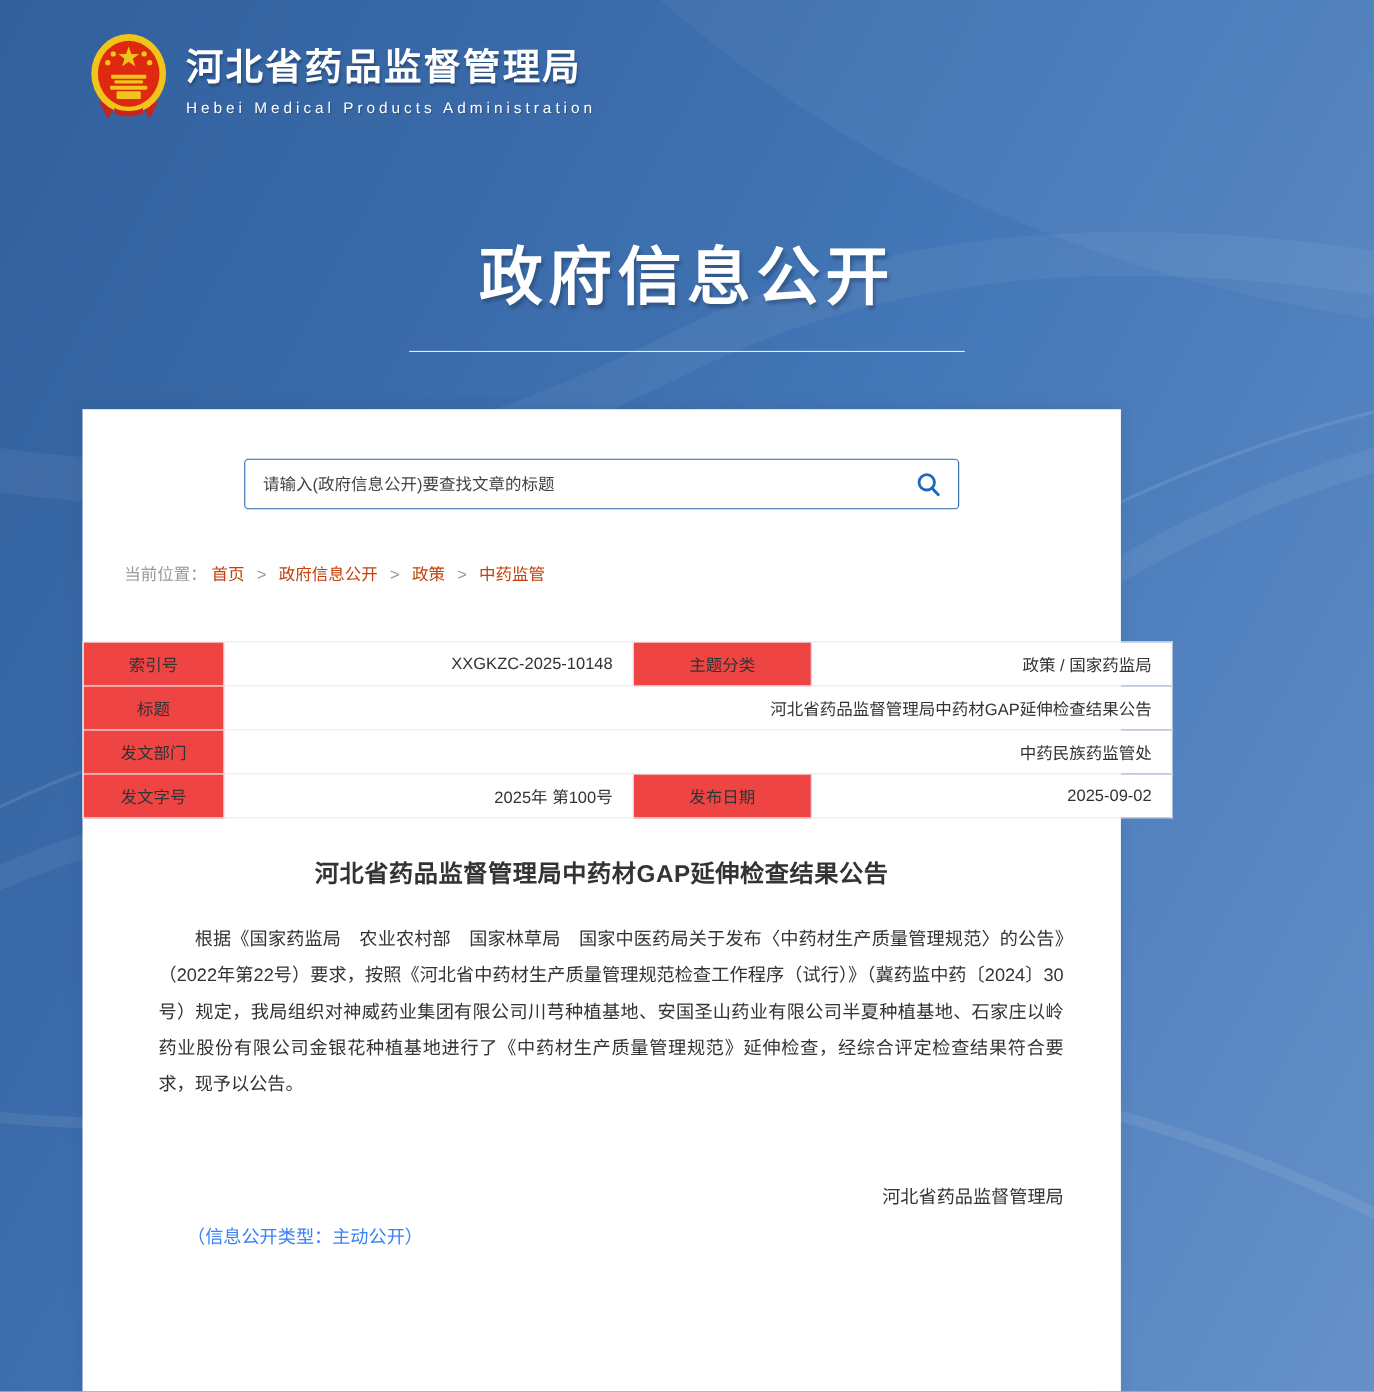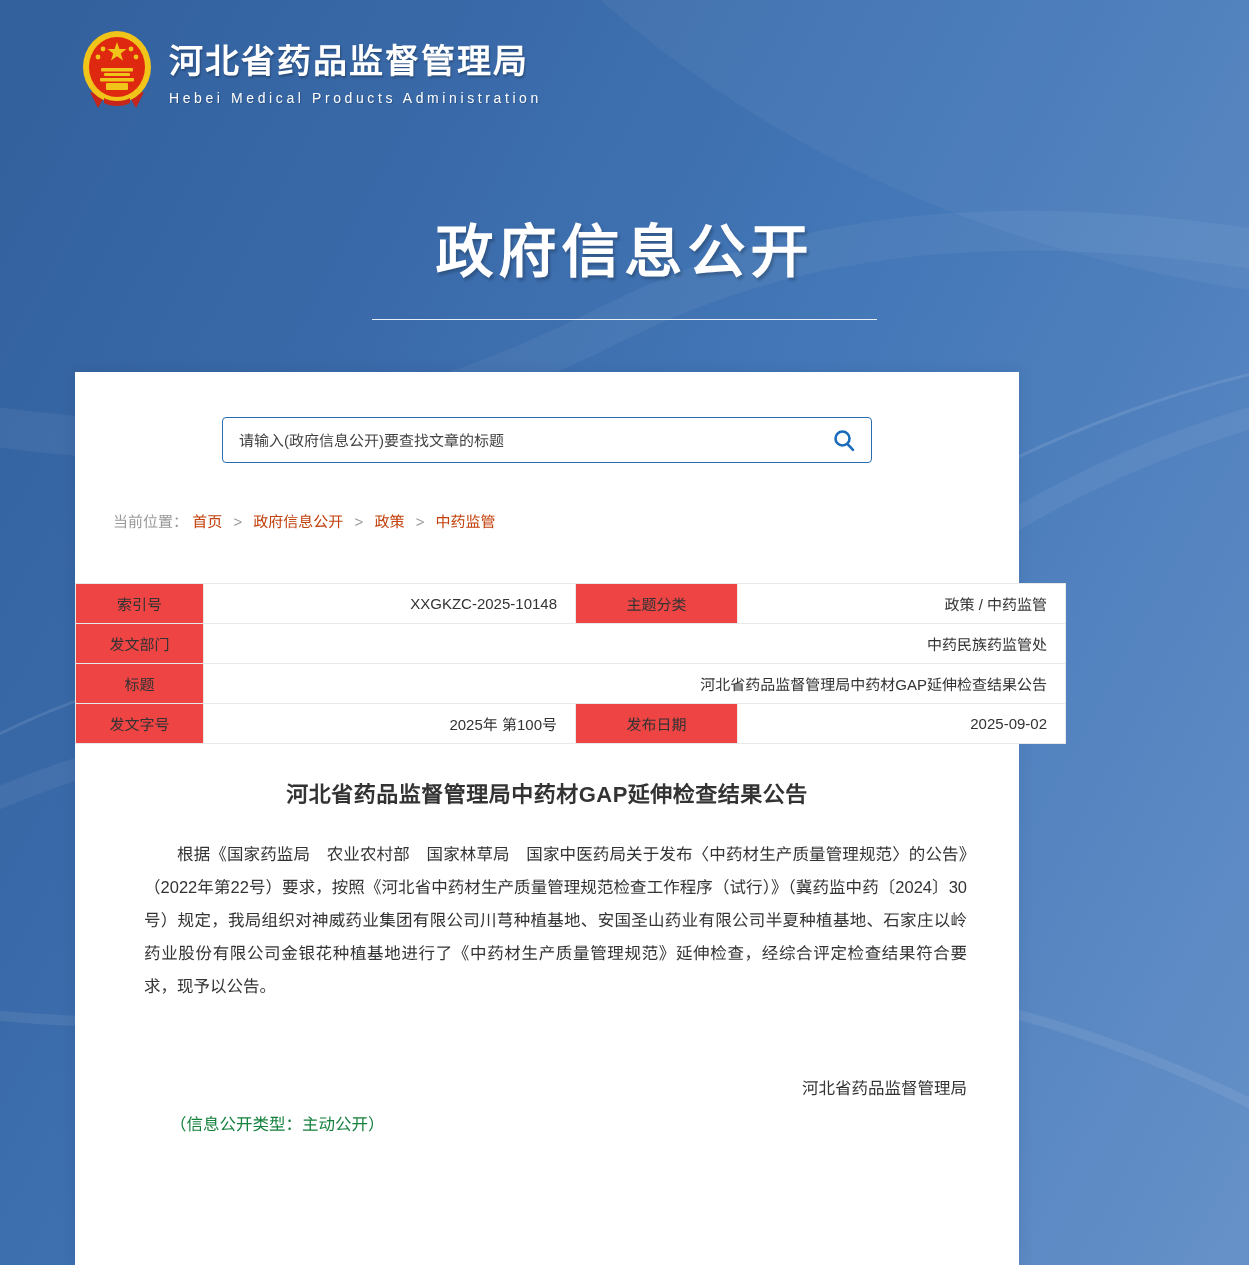--- a/index.html
+++ b/index.html
@@ -91,21 +91,21 @@
   .attachment-row {
     margin: 6px 52px 0 69px; text-indent: 2em;
     font-size: 16.5px; line-height: 33px; color: #333;
   }
   .attachment-link {
     color: #2a62c9; text-decoration: none; font-size: 15px;
   }
   .excel-icon { display: inline-block; vertical-align: -3px; margin: 0 4px 0 3px; }
   .signature { margin-top: 72px; padding-right: 52px; text-align: right; font-size: 16.5px; color: #333; }
   .sig-date { margin-top: 14px; padding-right: 15px; }
-  .disclosure { margin: 12px 0 0 95px; font-size: 16.5px; color: #15803d; }
+  .disclosure { margin: 12px 0 0 95px; font-size: 16.5px; color: #3b82f6; }
 </style>
 </head>
 <body>
 
 <div class="page-bg">
   <svg viewBox="0 0 1249 1265" preserveAspectRatio="none">
     <path d="M-50,760 C300,560 600,700 900,520 C1050,430 1200,380 1320,360" fill="none" stroke="#ffffff" stroke-opacity="0.10" stroke-width="3"></path>
     <path d="M-50,820 C320,640 650,760 950,560 C1100,460 1230,420 1320,400" fill="none" stroke="#ffffff" stroke-opacity="0.06" stroke-width="22"></path>
     <path d="M-50,1010 C300,1060 700,930 1000,1010 C1120,1040 1230,1090 1320,1140" fill="none" stroke="#ffffff" stroke-opacity="0.08" stroke-width="10"></path>
     <path d="M600,0 C760,140 980,260 1320,300 L1320,0 Z" fill="#ffffff" fill-opacity="0.045"></path>
@@ -171,29 +171,29 @@
         <col style="width:128px">
         <col style="width:372px">
         <col style="width:162px">
         <col style="width:328px">
       </colgroup>
     <tbody>
       <tr>
         <th>索引号</th>
         <td>XXGKZC-2025-10148</td>
         <th>主题分类</th>
-        <td>政策 / 中药监管</td>
+        <td>政策 / 国家药监局</td>
+      </tr>
+      <tr>
+        <th>标题</th>
+        <td colspan="3">河北省药品监督管理局中药材GAP延伸检查结果公告</td>
       </tr>
       <tr>
         <th>发文部门</th>
         <td colspan="3">中药民族药监管处</td>
-      </tr>
-      <tr>
-        <th>标题</th>
-        <td colspan="3">河北省药品监督管理局中药材GAP延伸检查结果公告</td>
       </tr>
       <tr>
         <th>发文字号</th>
         <td>2025年 第100号</td>
         <th>发布日期</th>
         <td>2025-09-02</td>
       </tr>
     </tbody>
   </table>
 

